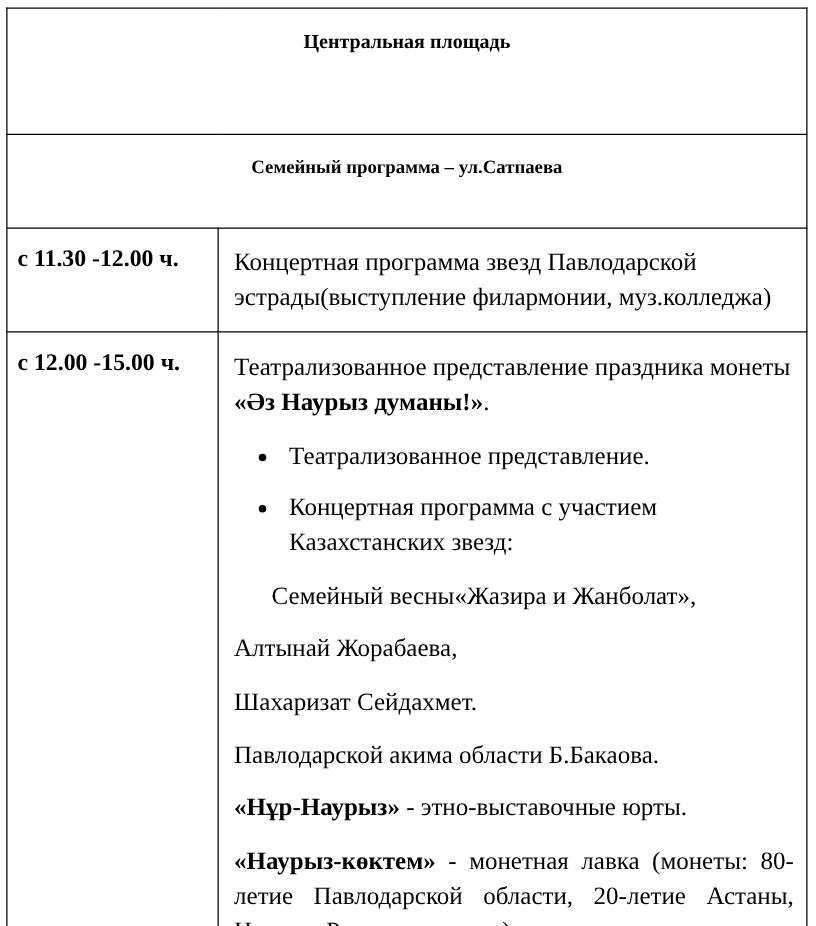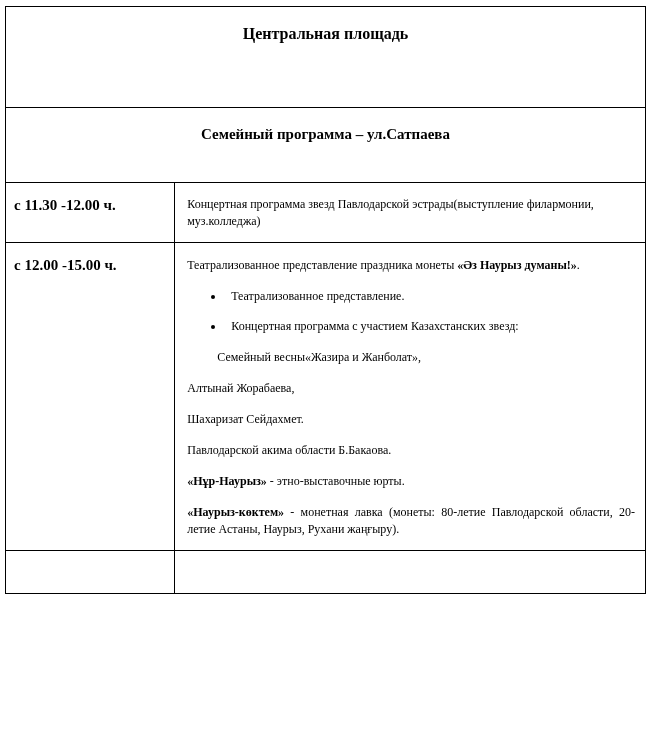--- a/index.html
+++ b/index.html
@@ -41,27 +41,27 @@
   .subtitle-cell {
     height: 56px;
     text-align: center;
     font-weight: bold;
     font-size: 15px;
     padding-top: 18px !important;
   }
   .time-cell {
     width: 169px;
     font-weight: bold;
-    font-size: 15px;
+    font-size: 19px;
     padding: 14px 0 0 8px !important;
     white-space: nowrap;
   }
   .desc-cell {
     padding: 14px 10px 12px 12px !important;
-    font-size: 12px;
+    font-size: 20px;
     line-height: 1.42;
   }
   .desc-cell p {
     margin: 0 0 14px 0;
   }
   .desc-cell p.tight {
     margin-bottom: 10px;
   }
   .desc-cell p:last-child {
     margin-bottom: 0;

